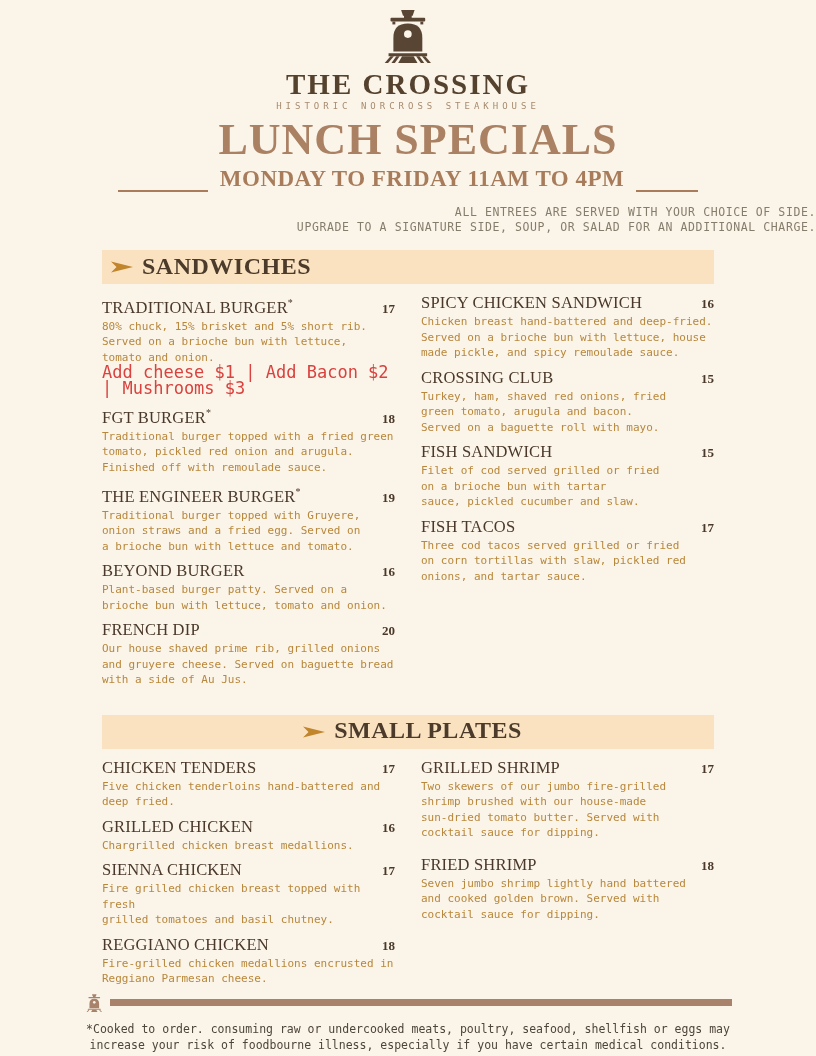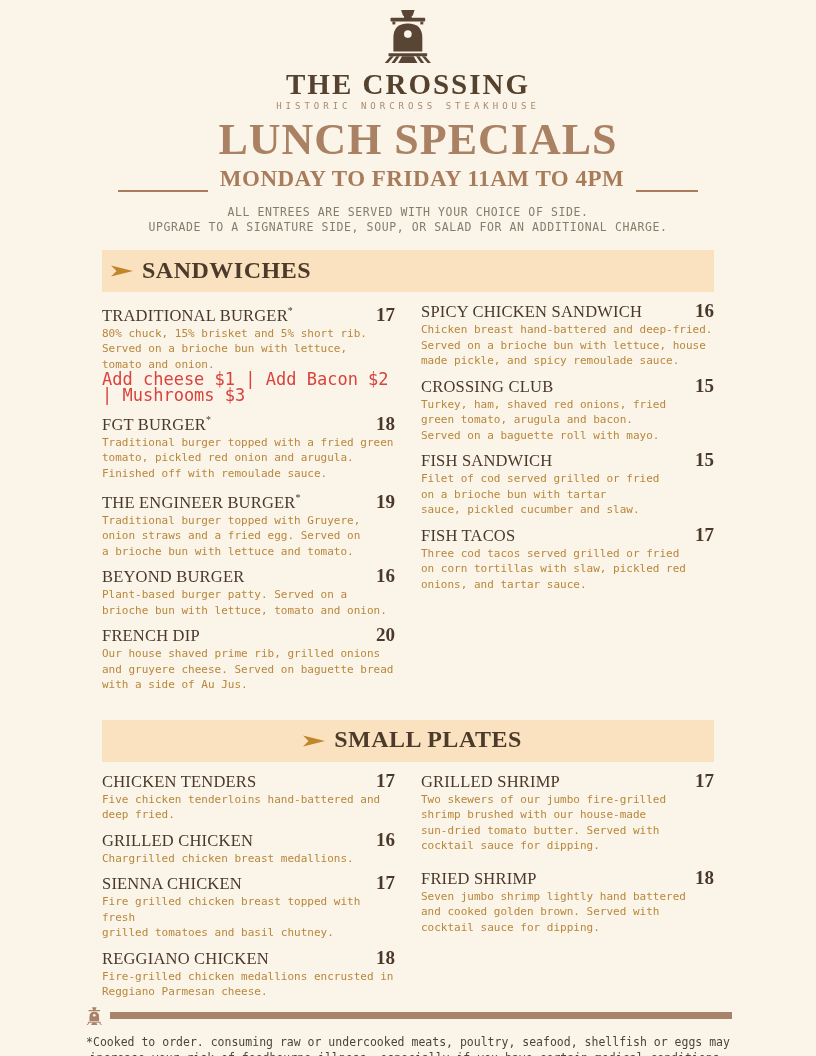--- a/index.html
+++ b/index.html
@@ -14,33 +14,33 @@
   
   .header { text-align:center; }
   .train-logo { margin-top:9px; height:54px; }
   .brand-name { font-size:29px; font-weight:bold; letter-spacing:2px; color:#55422e; line-height:1.05; margin-top:2px; }
   .brand-tagline { font-family:"DejaVu Sans Mono", monospace; font-size:9px; letter-spacing:4px; color:#a78b6f; margin-top:2px; }
   .page-title { font-size:44px; font-weight:bold; color:#ab8164; line-height:1.0; margin-top:7px; letter-spacing:1px; white-space:nowrap;padding-left:20px; }
   .subtitle-row { display:flex; align-items:flex-end; justify-content:center; margin-top:4px; gap:12px; }
   .subtitle-row .rule { height:2px; background:#aa7c5b; }
   .rule-left { width:90px; } .rule-right { width:62px; }
   .subtitle { font-size:23px; font-weight:bold; color:#a87c5b; letter-spacing:0.5px; white-space:nowrap; }
-  .intro { margin-top:13px; font-family:"DejaVu Sans Mono", monospace; font-size:11.5px; line-height:15px; letter-spacing:0.6px; color:#857d6c; text-align:center; white-space:pre-line; }
+  .intro { margin-top:13px; font-family:"DejaVu Sans Mono", monospace; font-size:11.5px; line-height:15px; letter-spacing:0.6px; color:#857d6c; text-align:right; white-space:pre-line; }
   
   .content { margin:0 102px; }
-  .section-bar { margin-top:15px; height:42px; background:#fae2c0; display:flex; align-items:center; padding-left:8px; gap:8px; }
+  .section-bar { margin-top:15px; height:34px; background:#fae2c0; display:flex; align-items:center; padding-left:8px; gap:8px; }
   .section-bar .arrow { flex:0 0 auto; }
   .section-label { font-size:24px; font-weight:bold; color:#4c3b2b; letter-spacing:0.5px; padding-bottom:2px; }
   .cols { display:flex; gap:26px; margin-top:9px; }
   .col { width:293px; }
   .item { margin-bottom:7px; }
   .item-head { display:flex; justify-content:space-between; align-items:baseline; line-height:19px; }
   .item-name { font-size:16.5px; font-weight:normal; color:#4a392a; letter-spacing:0.2px; }
   .item-name sup { font-size:10px; }
-  .item-price { font-size:19px; font-weight:bold; color:#4a392a; }
+  .item-price { font-size:13px; font-weight:bold; color:#4a392a; }
   .item-desc { font-family:"DejaVu Sans Mono", monospace; font-size:11px; line-height:15.5px; color:#b8873b; white-space:pre-line; margin-top:1px; }
   .item-addon { font-family:"DejaVu Sans Mono", monospace; font-size:17px; line-height:15.5px; color:#d9423e; white-space:pre-line; }
   
   .footer { margin-top:auto; padding:0 84px 16px 84px; }
   .footer-divider { display:flex; align-items:center; gap:5px; }
   .footer-divider .mini-train { height:18px; }
   .footer-divider .bar { flex:1; height:7px; background:#a9826b; }
   .disclaimer { margin-top:9px; font-family:"DejaVu Sans Mono", monospace; font-size:11.5px; line-height:16px; color:#4d453a; text-align:center; white-space:pre-line; }
 </style>
 </head>

